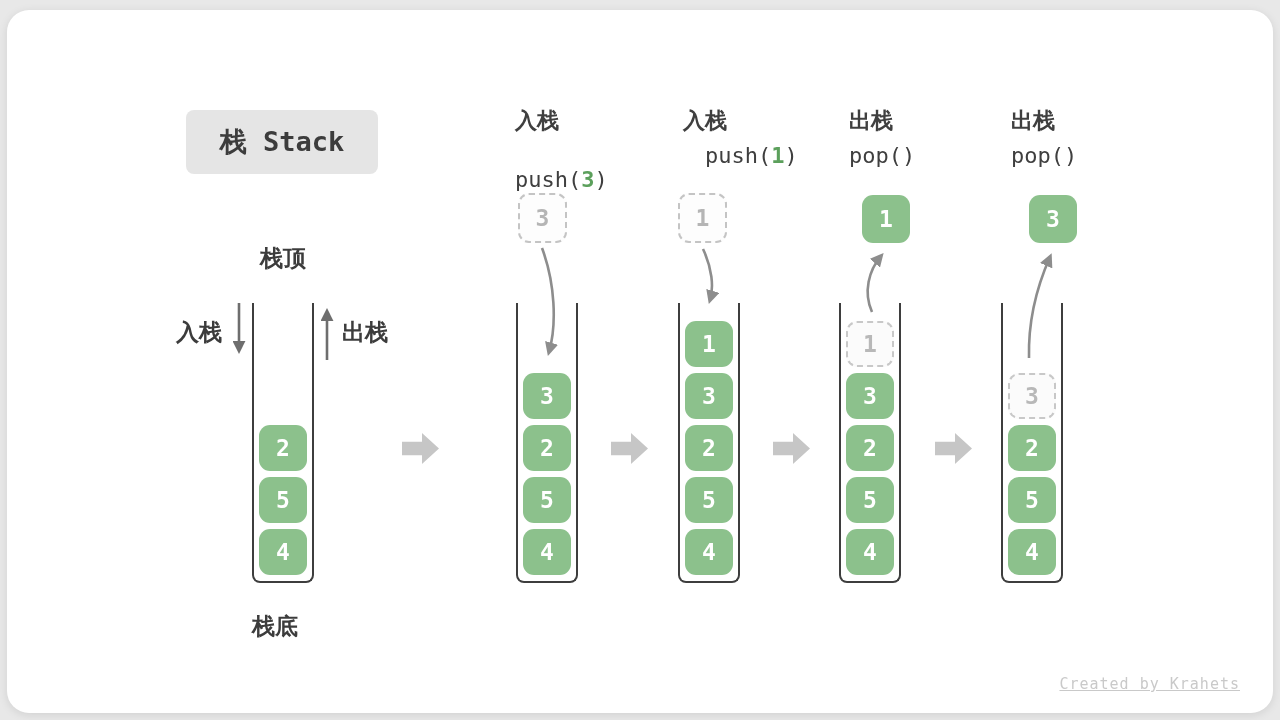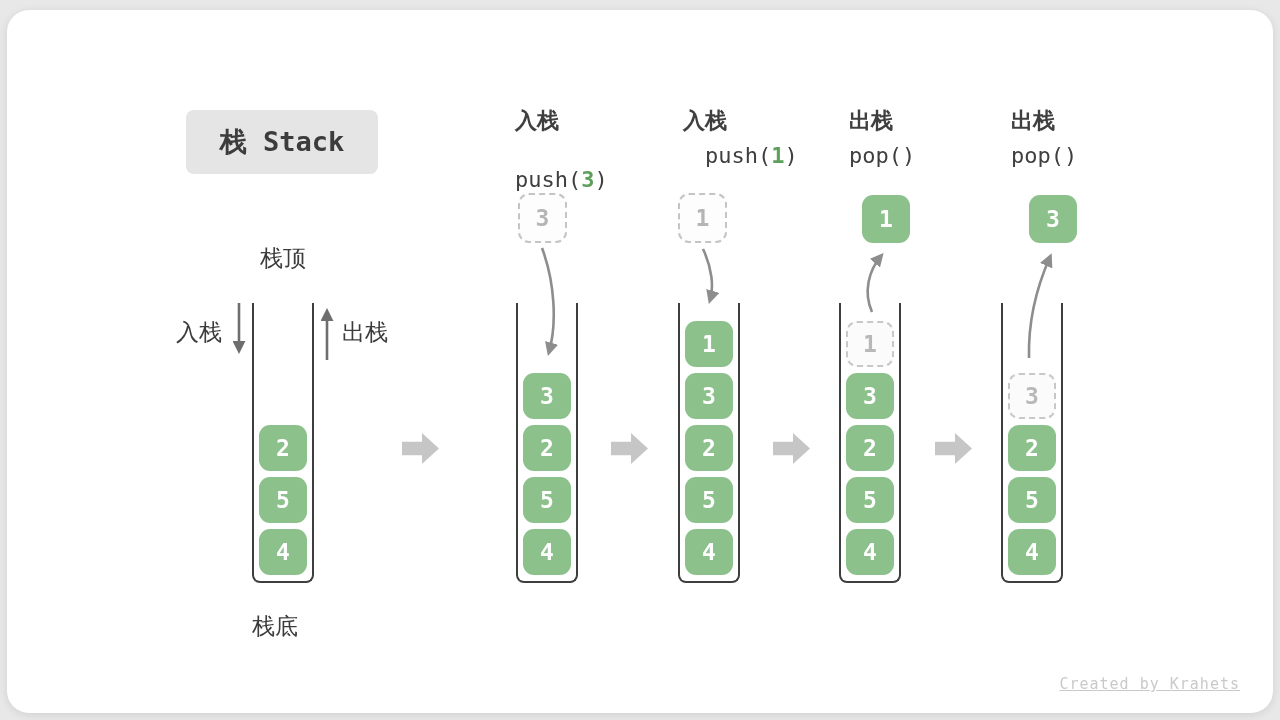--- a/index.html
+++ b/index.html
@@ -10,21 +10,21 @@
           background:#ffffff; border-radius:22px; box-shadow:0 2px 10px rgba(0,0,0,0.10); }
 
   .abs { position:absolute; }
 
   
   #title-box { left:186px; top:110px; width:192px; height:64px; background:#e5e5e5;
                border-radius:8px; display:flex; align-items:center; justify-content:center;
                font-family:"DejaVu Sans Mono", monospace; font-size:27px; font-weight:700; color:#3c3c3c; }
 
   
-  .cjk-label { font-size:23px; font-weight:400; color:#3c3c3c; white-space:nowrap; }
+  .cjk-label { font-size:23px; font-weight:700; color:#3c3c3c; white-space:nowrap; }
 
   
   .op-label    { font-size:22px; font-weight:700; color:#3f3f3f; white-space:nowrap; }
   .op-code     { font-family:"DejaVu Sans Mono", monospace; font-size:22px; font-weight:500;
                  color:#3f3f3f; white-space:nowrap; }
   .op-code .arg { color:#5ca05c; font-weight:700; }
 
   
   .container { width:62px; height:280px; border-left:2px solid #3e3e3e;
                border-right:2px solid #3e3e3e; border-bottom:2px solid #3e3e3e;

